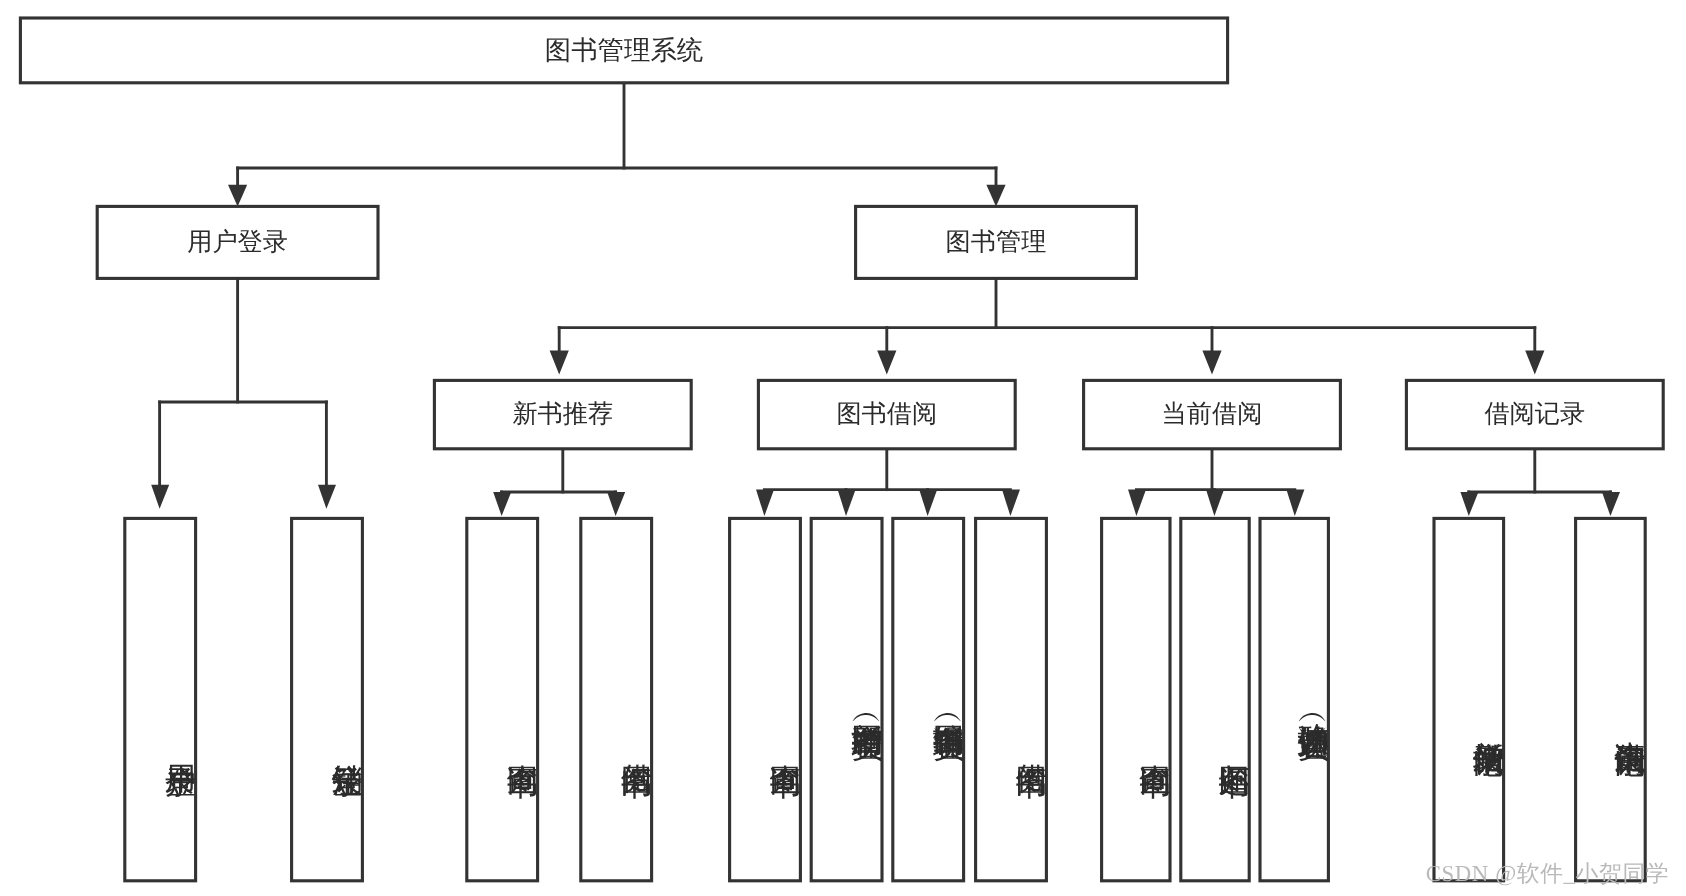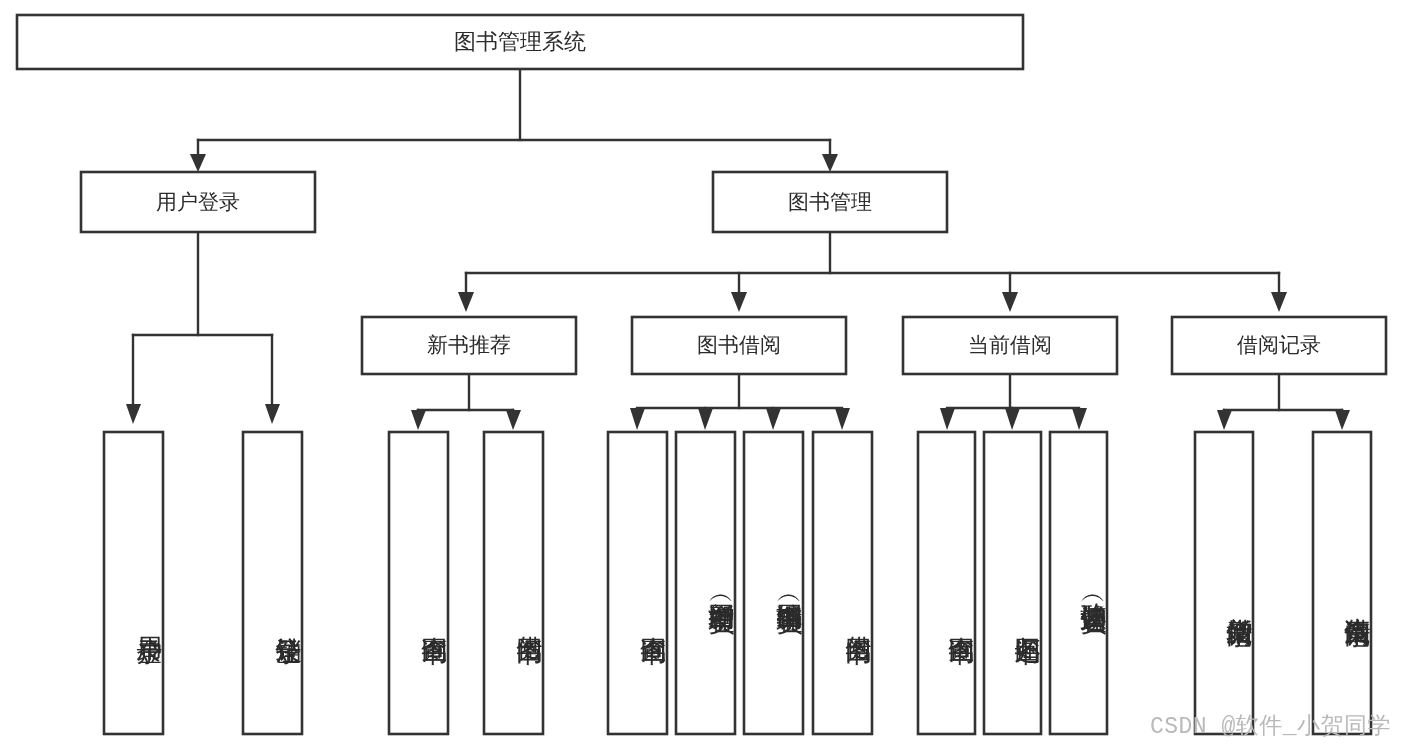--- a/index.html
+++ b/index.html
@@ -66,22 +66,22 @@
     white-space: nowrap;
     display: flex;
     align-items: flex-start;
     justify-content: center;
     pointer-events: none;
   }
   .watermark {
     position: absolute;
     right: 14px;
     bottom: 6px;
-    font-family: Liberation Mono, monospace;
-    font-size: 23px;
+    font-family: Liberation Serif, serif;
+    font-size: 19px;
     color: #b9b9b9;
     letter-spacing: 0.5px;
     white-space: nowrap;
   }
 </style>
 </head>
 <body>
 
 <div id="diagram-root">
 

